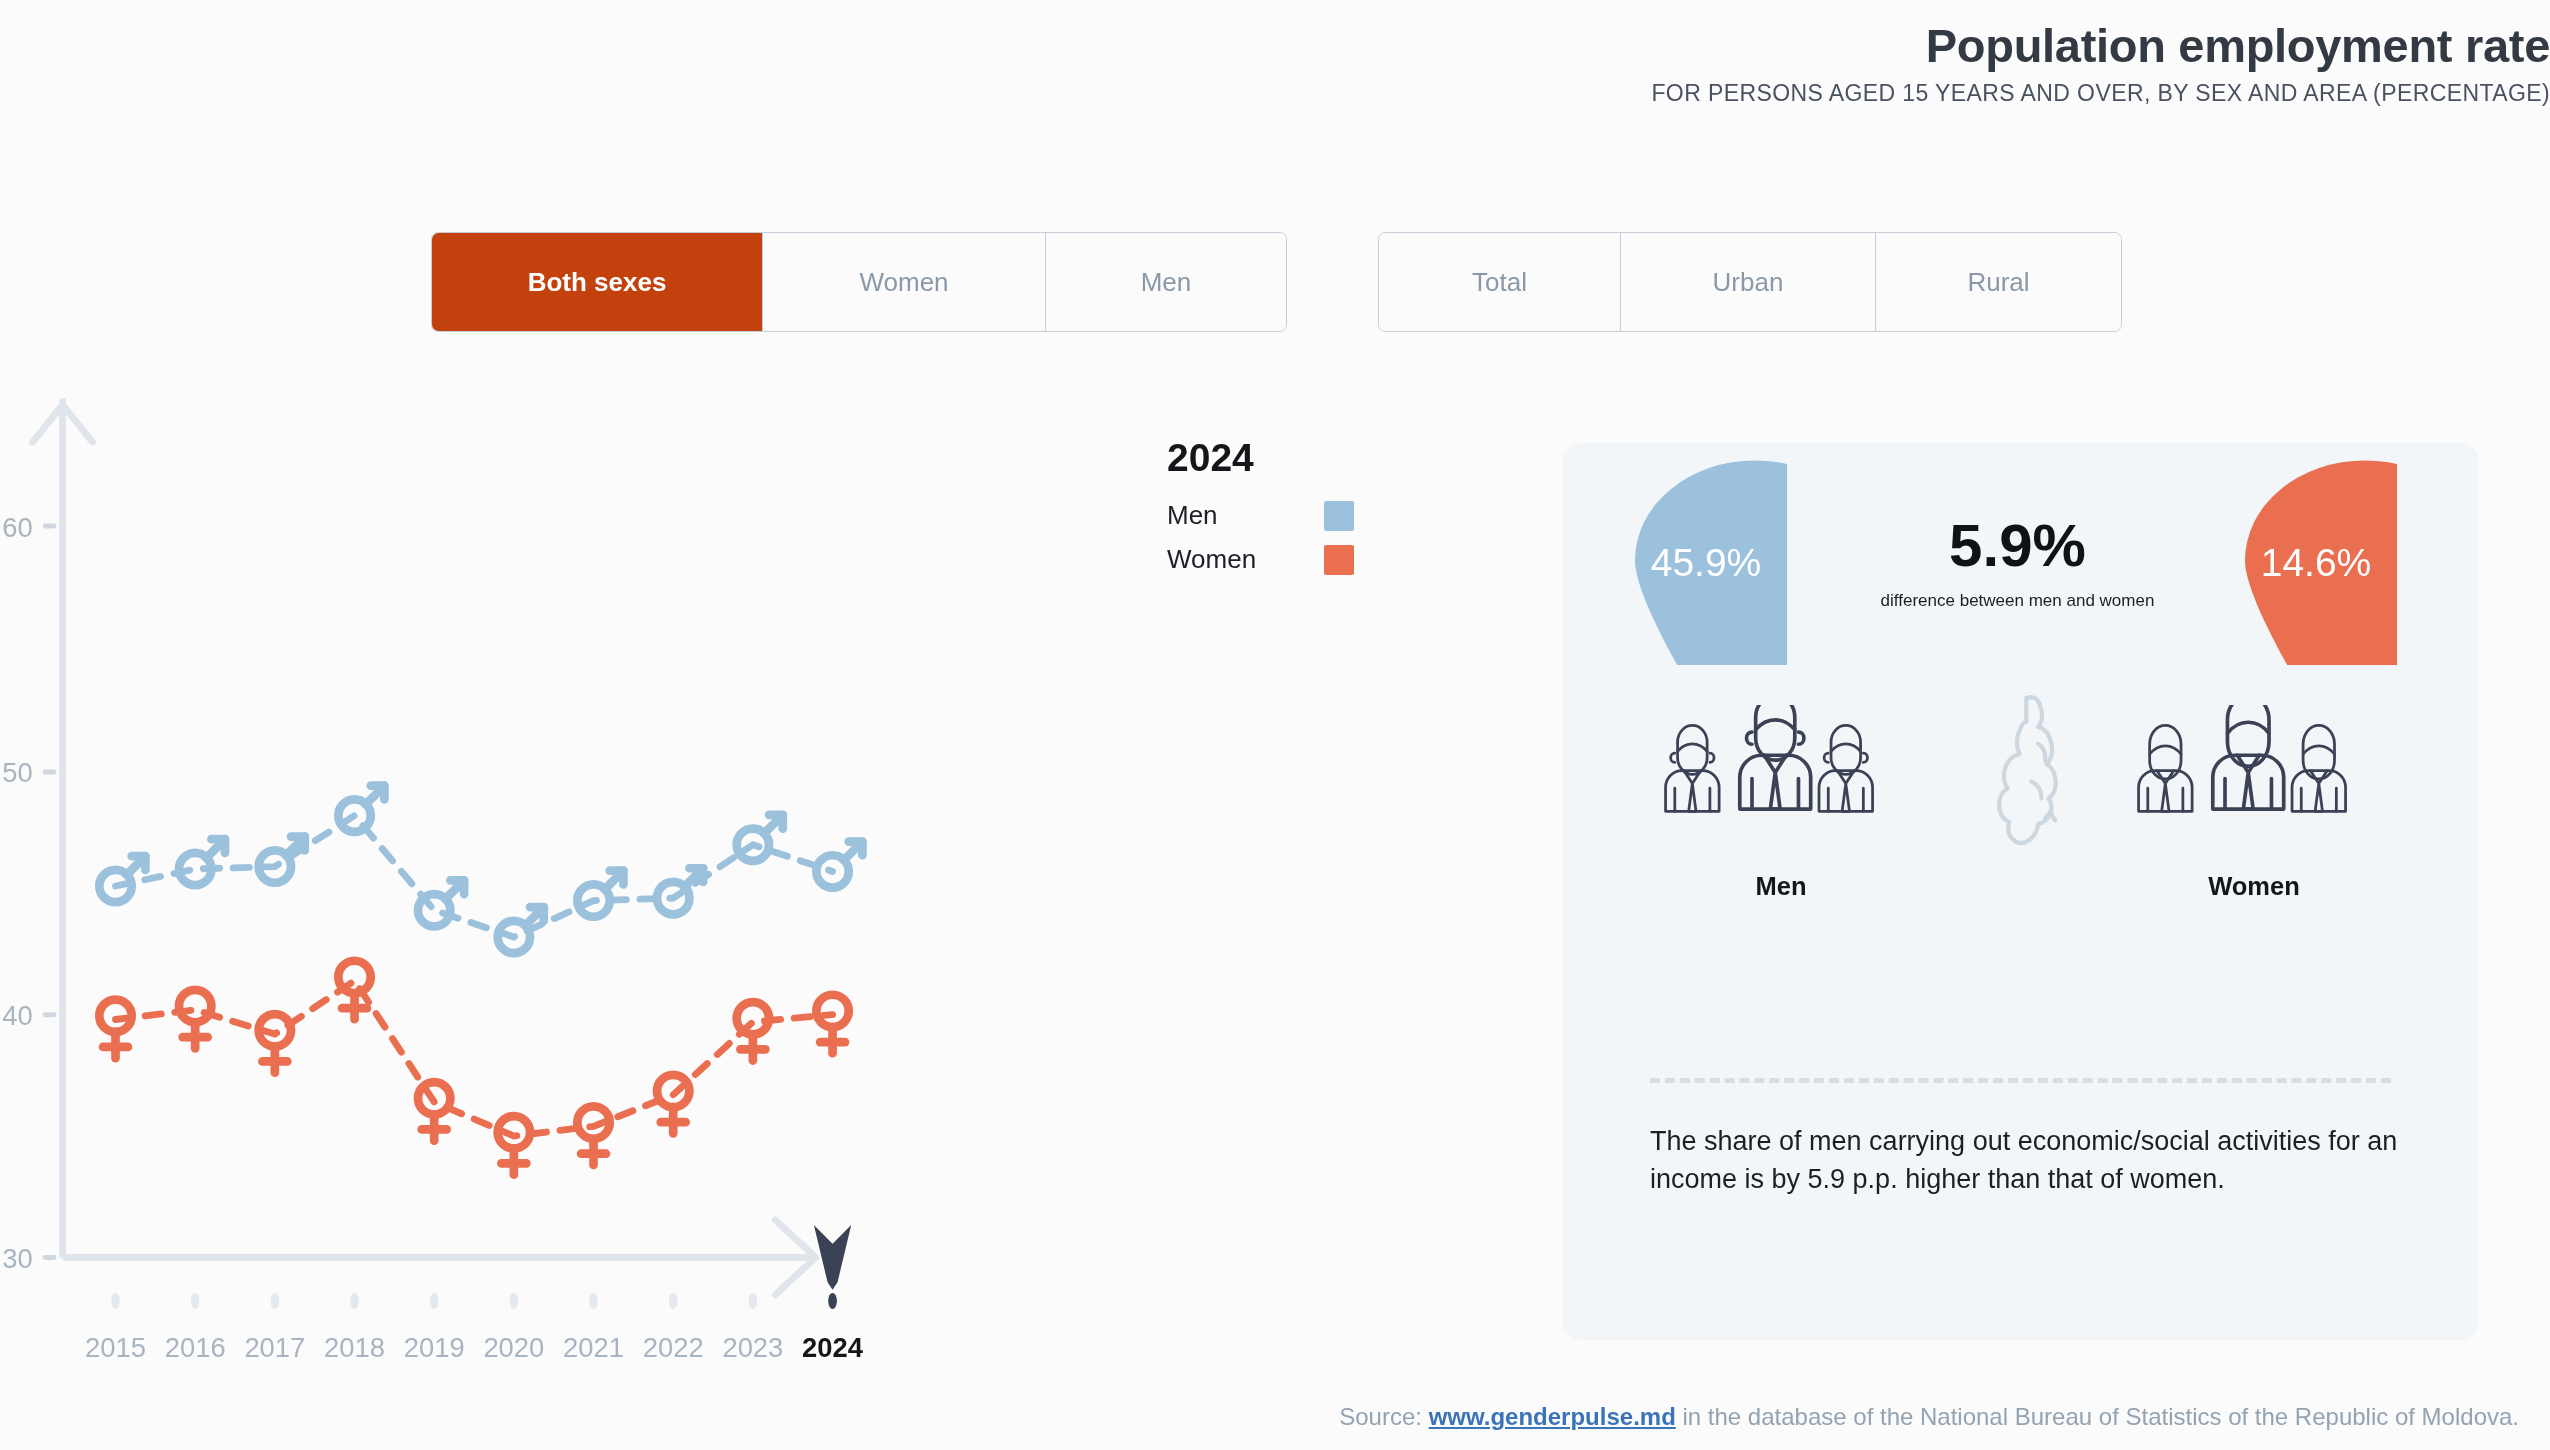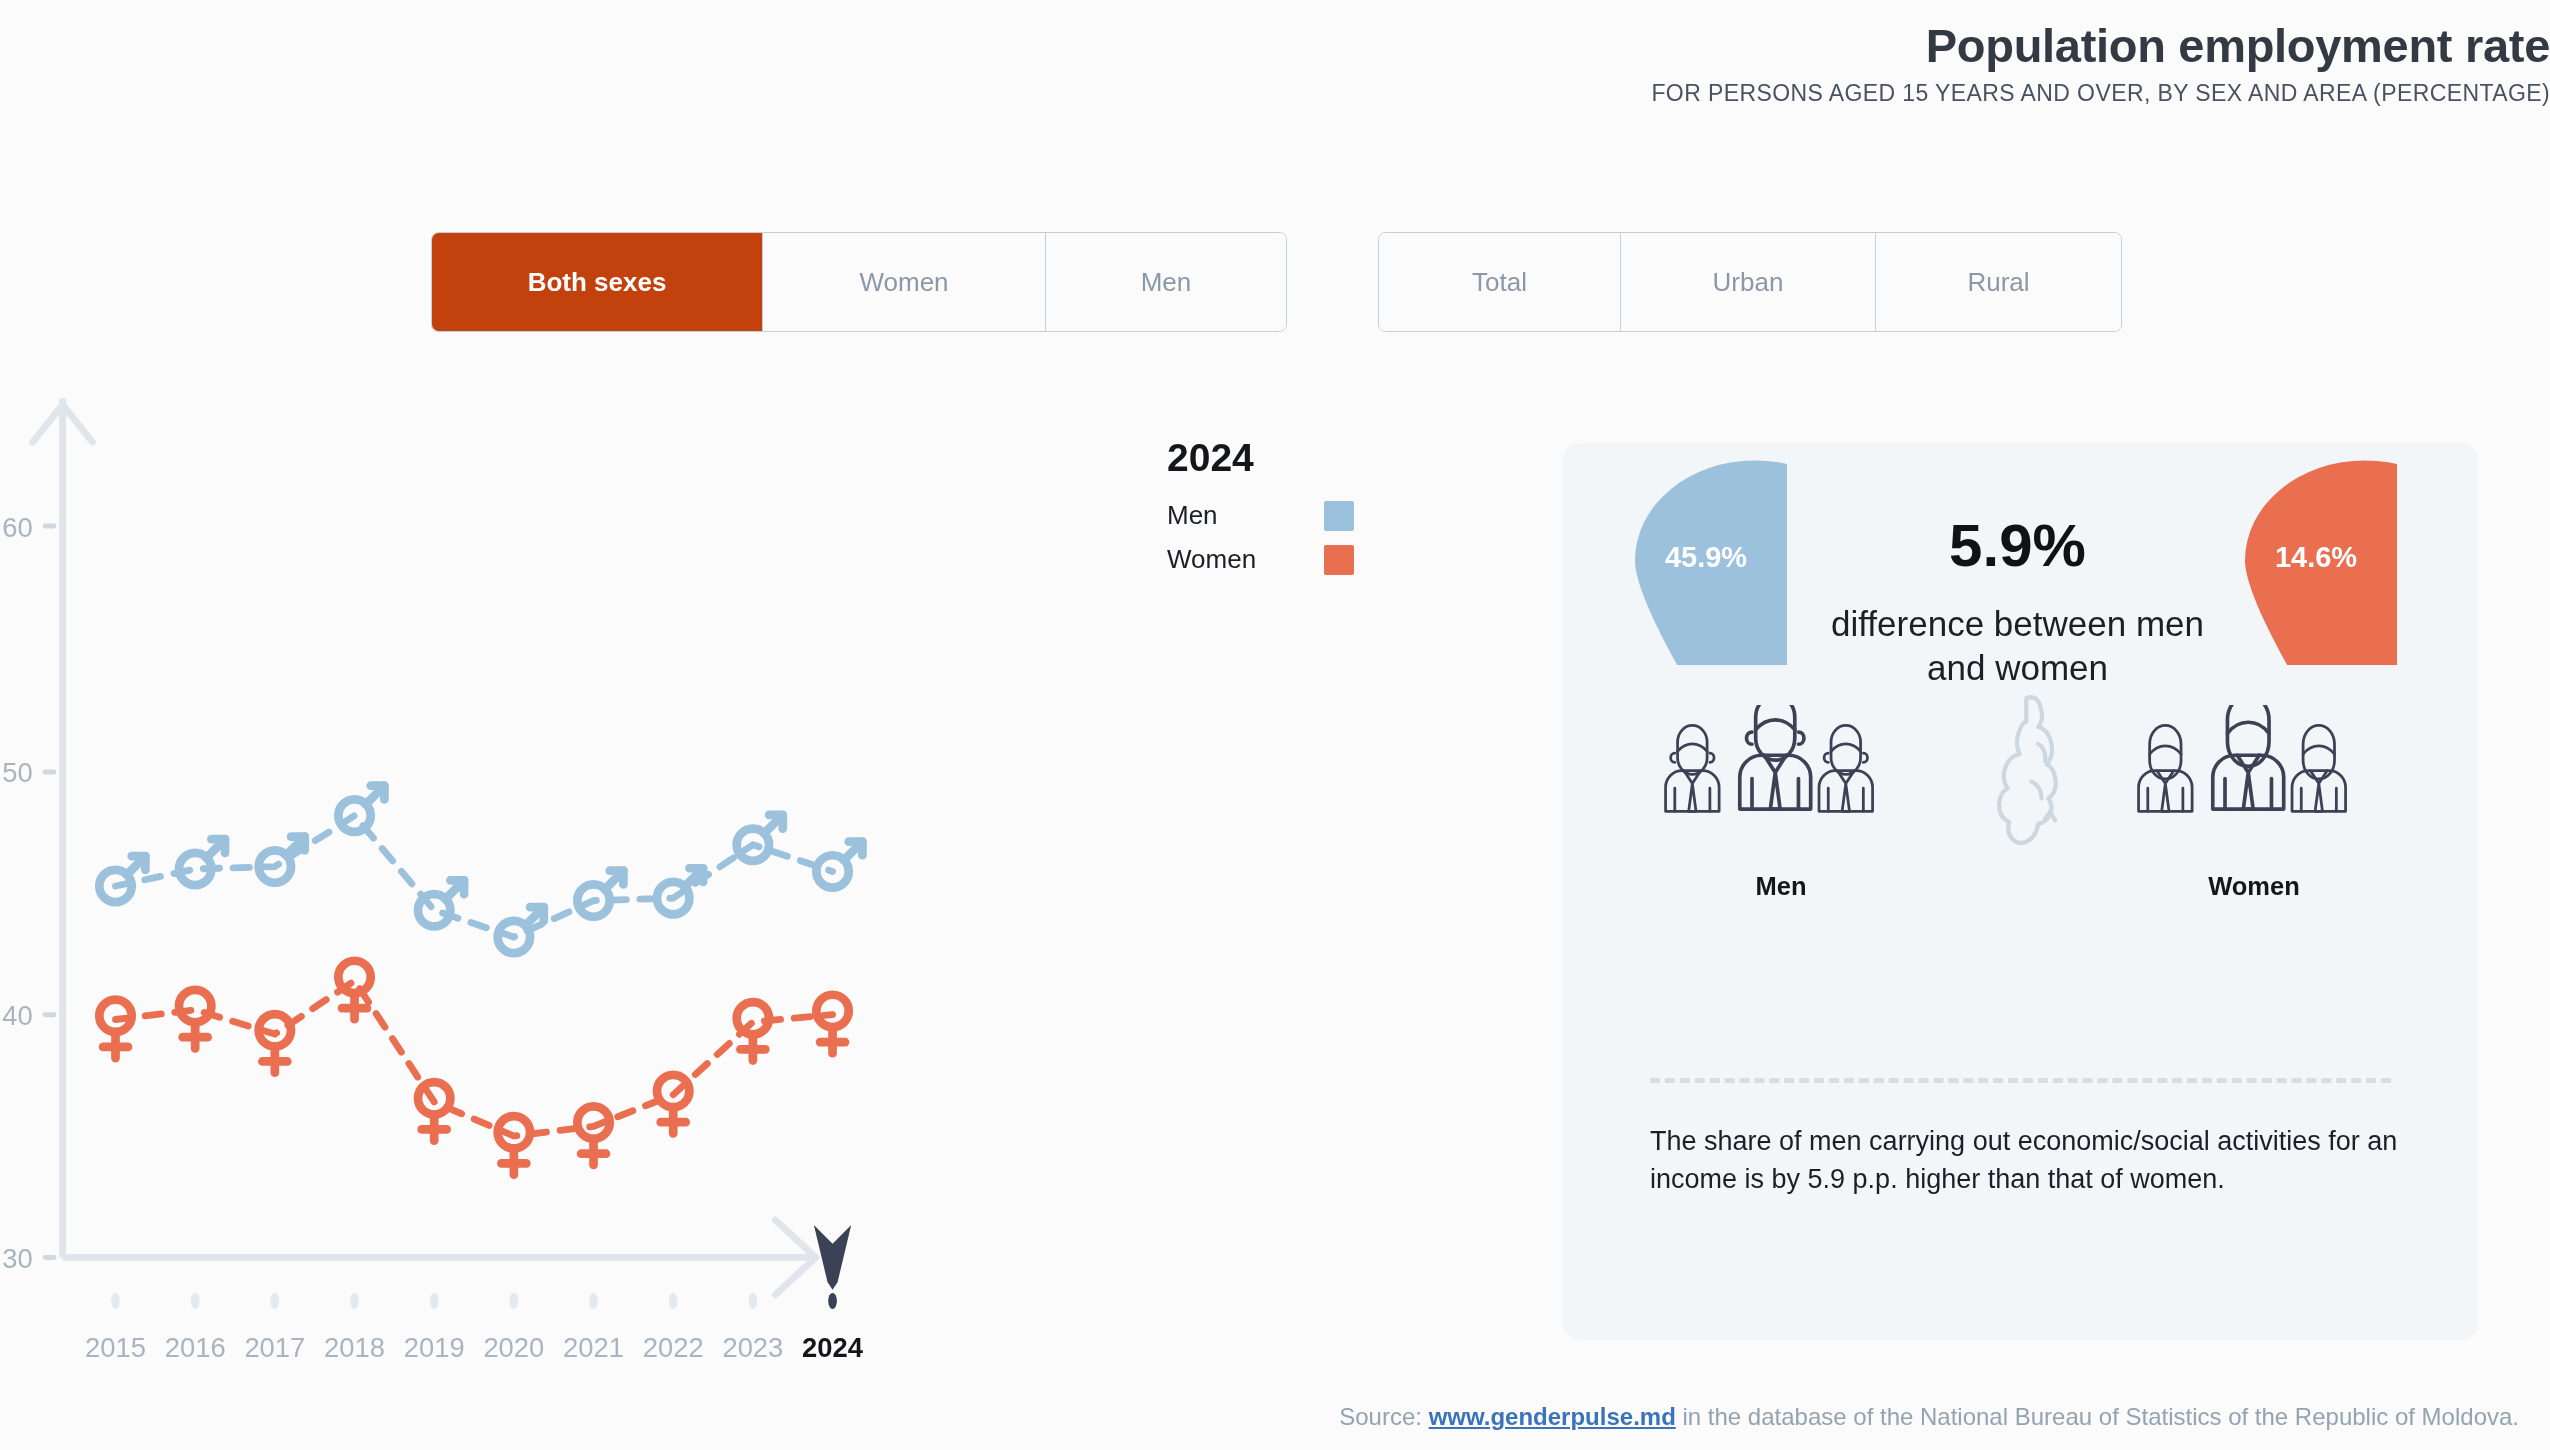--- a/index.html
+++ b/index.html
@@ -132,41 +132,41 @@
     position: absolute;
     inset: 0;
     clip-path: path("M130,330 C130,330 10,155 10,100 A120,100 0 1 1 250,100 C250,155 130,330 130,330 Z");
   }
   .pin-value {
     position: absolute;
     top: 81px;
     left: 0;
     width: 100%;
     text-align: center;
-    font-size: 29px;
+    font-size: 39px;
     color: #ffffff;
-    font-weight: bold;
+    font-weight: normal;
   }
   #diff-block {
     position: absolute;
     left: 249px;
     top: 31px;
     width: 411px;
     text-align: center;
   }
   #diff-value {
     font-size: 60px;
     font-weight: bold;
     color: #101216;
     line-height: 1;
     margin-top: 42px;
   }
   #diff-caption {
-    margin-top: 26px;
-    font-size: 35px;
+    margin-top: 14px;
+    font-size: 17px;
     color: #1c1f26;
     line-height: 1.25;
   }
 
   #people-row {
     position: relative;
     height: 230px;
     width: 100%;
   }
   .people-group { position: absolute; top: 0; width: 262px; text-align: center; }

